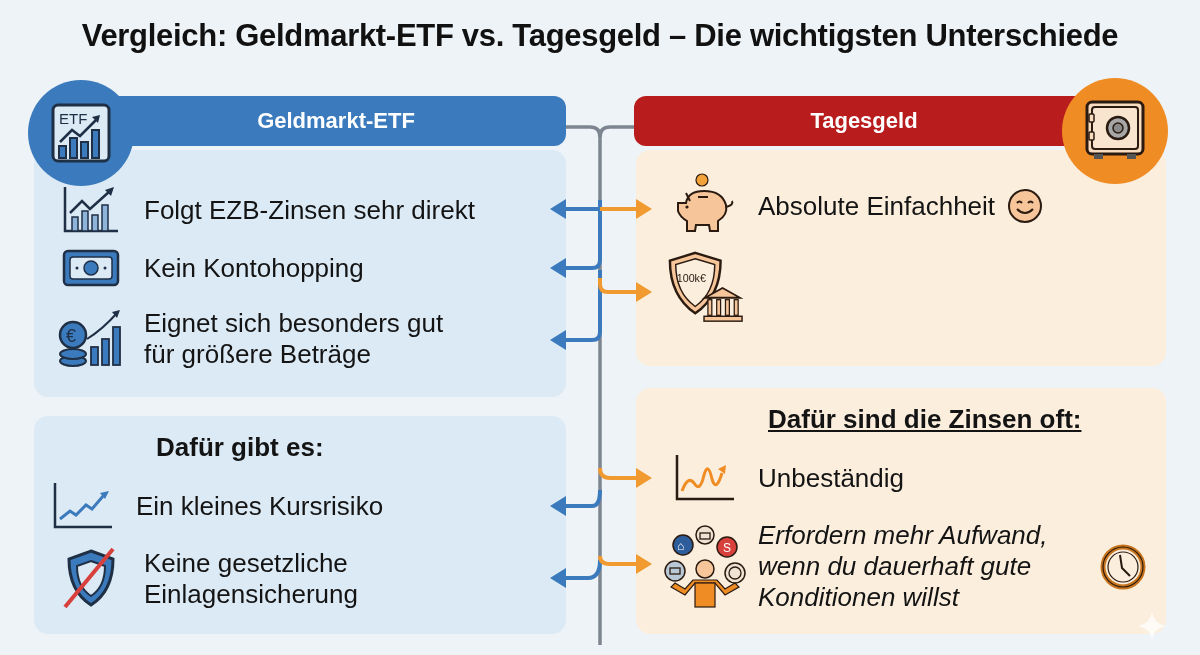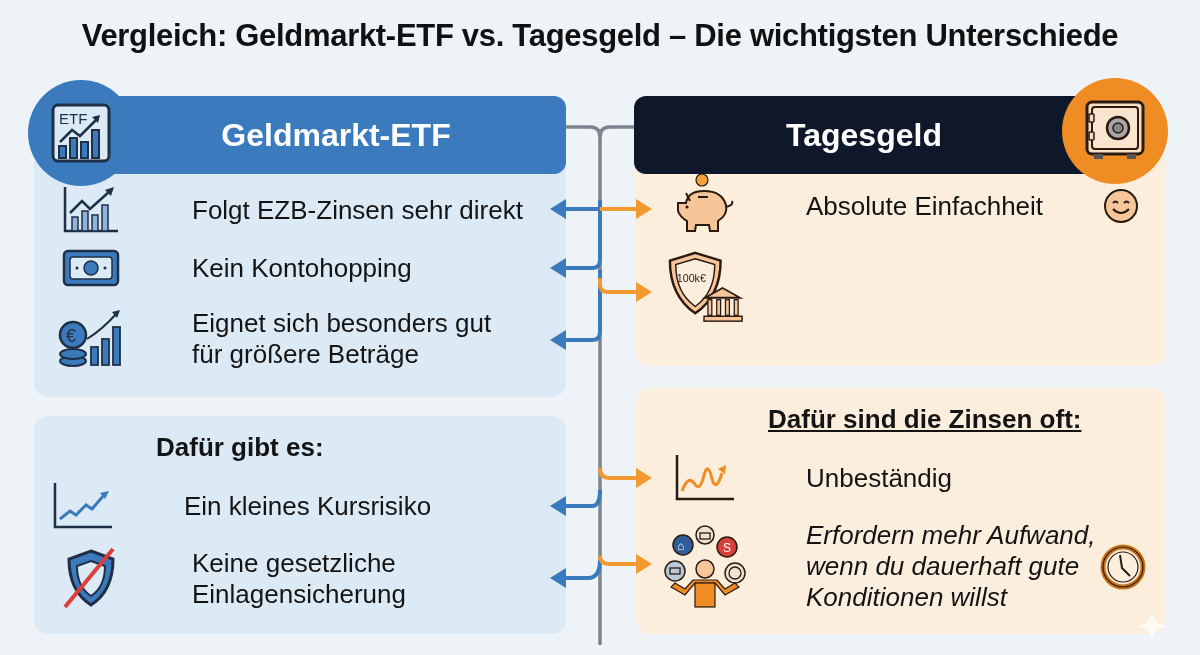--- a/index.html
+++ b/index.html
@@ -20,35 +20,35 @@
   .panel { position: absolute; border-radius: 14px; }
   .panel.blue { background: #dceaf5; }
   .panel.orange { background: #fbeedd; }
   #etf-top { left: 34px; top: 150px; width: 532px; height: 247px; }
   #etf-bottom { left: 34px; top: 416px; width: 532px; height: 218px; }
   #tg-top { left: 636px; top: 150px; width: 530px; height: 216px; }
   #tg-bottom { left: 636px; top: 388px; width: 530px; height: 246px; }
 
   
   .header-bar {
-    position: absolute; height: 78px; border-radius: 12px;
-    color: #fff; font-weight: 700; font-size: 32px;
+    position: absolute; height: 50px; border-radius: 12px;
+    color: #fff; font-weight: 700; font-size: 22px;
     display: flex; align-items: center; justify-content: center;
   }
   #etf-header { left: 66px; top: 96px; width: 500px; background: #3b7bbd; padding-left: 40px; }
-  #tg-header { left: 634px; top: 96px; width: 500px; background: #0f172a; padding-right: 40px; }
+  #tg-header { left: 634px; top: 96px; width: 500px; background: #b91c1c; padding-right: 40px; }
   .header-circle {
     position: absolute; width: 106px; height: 106px; border-radius: 50%;
     display: flex; align-items: center; justify-content: center;
   }
   #etf-circle { left: 28px; top: 80px; background: #3b7bbd; }
   #tg-circle { left: 1062px; top: 78px; background: #f08c24; }
 
   
-  .item { position: absolute; display: flex; align-items: center; font-size: 26px; line-height: 31px; gap: 48px; }
+  .item { position: absolute; display: flex; align-items: center; font-size: 26px; line-height: 31px; }
   .item .ico { width: 78px; height: 60px; display: flex; align-items: center; justify-content: center; flex: none; }
   .item .txt { margin-left: 14px; }
   .subhead { position: absolute; font-weight: 700; font-size: 26px; }
 
   
   svg.conn { position: absolute; left: 0; top: 0; pointer-events: none; }
 </style>
 </head>
 <body>
 

